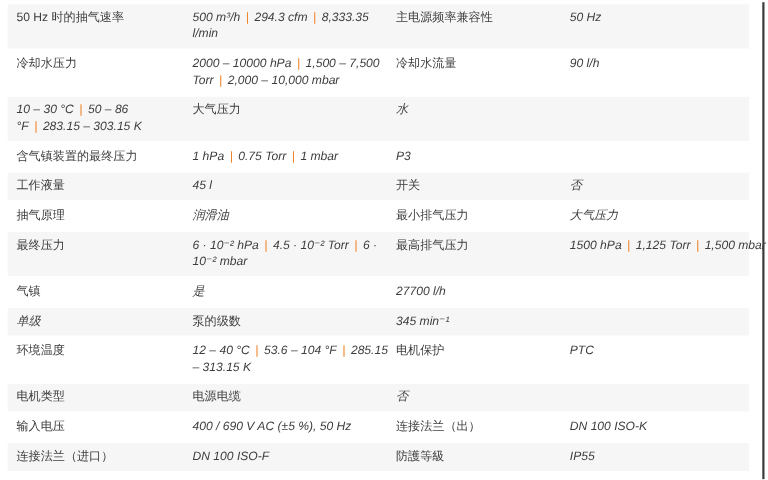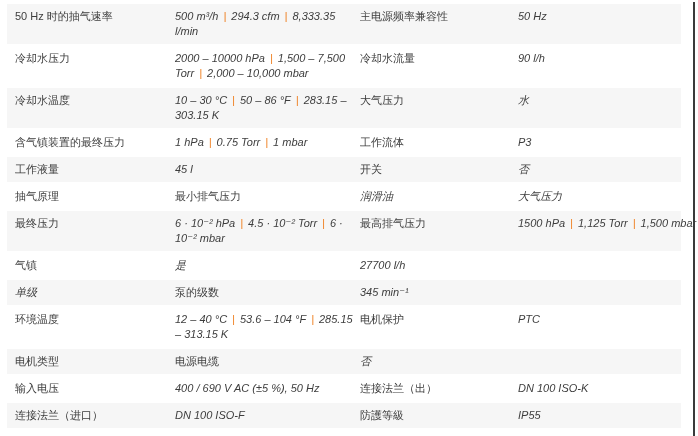--- a/index.html
+++ b/index.html
@@ -74,44 +74,42 @@
   </div>
 
   <div class="row">
     <div class="cell label">冷却水压力</div>
     <div class="cell value"><span>2000 – 10000 hPa</span><span class="sep">|</span><span>1,500 – 7,500 Torr</span><span class="sep">|</span><span>2,000 – 10,000 mbar</span></div>
     <div class="cell label">冷却水流量</div>
     <div class="cell value value2"><span>90 l/h</span></div>
   </div>
 
   <div class="row odd">
-    <div class="cell label">冷却水温度</div>
     <div class="cell value"><span>10 – 30 °C</span><span class="sep">|</span><span>50 – 86 °F</span><span class="sep">|</span><span>283.15 – 303.15 K</span></div>
     <div class="cell label">大气压力</div>
     <div class="cell value value2"><span>水</span></div>
   </div>
 
   <div class="row">
     <div class="cell label">含气镇装置的最终压力</div>
     <div class="cell value"><span>1 hPa</span><span class="sep">|</span><span>0.75 Torr</span><span class="sep">|</span><span>1 mbar</span></div>
-    <div class="cell label">工作流体</div>
     <div class="cell value value2"><span>P3</span></div>
   </div>
 
   <div class="row odd">
     <div class="cell label">工作液量</div>
     <div class="cell value"><span>45 l</span></div>
     <div class="cell label">开关</div>
     <div class="cell value value2"><span>否</span></div>
   </div>
 
   <div class="row">
     <div class="cell label">抽气原理</div>
+    <div class="cell value"><span>润滑油</span></div>
     <div class="cell label">最小排气压力</div>
-    <div class="cell value"><span>润滑油</span></div>
     <div class="cell value value2"><span>大气压力</span></div>
   </div>
 
   <div class="row odd">
     <div class="cell label">最终压力</div>
     <div class="cell value"><span>6 · 10⁻² hPa</span><span class="sep">|</span><span>4.5 · 10⁻² Torr</span><span class="sep">|</span><span>6 · 10⁻² mbar</span></div>
     <div class="cell label">最高排气压力</div>
     <div class="cell value value2"><span>1500 hPa</span><span class="sep">|</span><span>1,125 Torr</span><span class="sep">|</span><span>1,500 mbar</span></div>
   </div>
 

